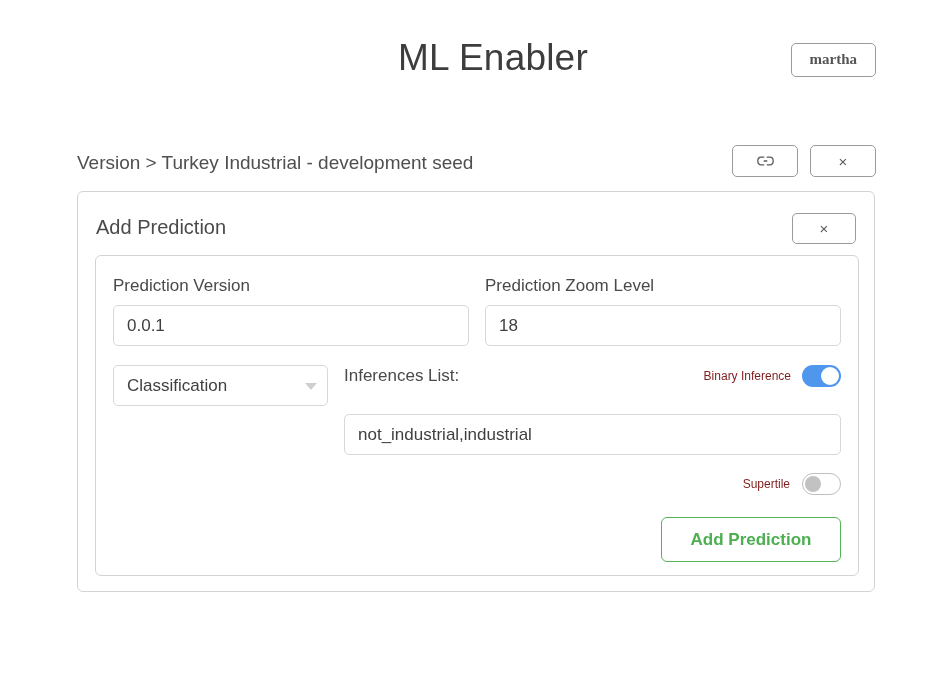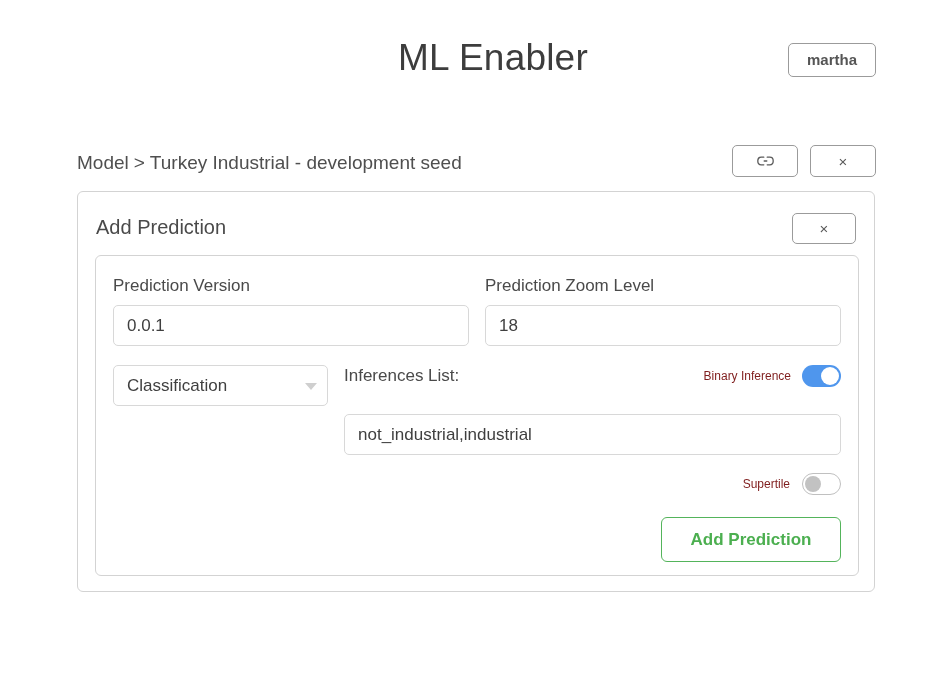--- a/index.html
+++ b/index.html
@@ -44,20 +44,21 @@
     padding: 7px 18px 8px;
     border: 1px solid #9b9b9b;
     border-radius: 5px;
     background: #ffffff;
     font-size: 15px;
     font-weight: bold;
     color: #555555;
     text-align: center;
     box-sizing: border-box;
     cursor: pointer;
+    font-family: Liberation Serif, serif;
   }
 
   
   .breadcrumb-row {
     position: absolute;
     left: 77px;
     right: 74px;
     top: 145px;
     height: 36px;
   }
@@ -316,21 +317,21 @@
 </head>
 <body>
 
 <div class="app-header">
   <div class="app-title">ML Enabler</div>
   <div class="user-badge">martha</div>
 </div>
 
 <div class="breadcrumb-row">
   <div class="breadcrumb">
-    <span class="crumb-link">Model</span><span class="crumb-sep">&gt;</span><span class="crumb-current">Turkey Industrial - development seed</span>
+    <span class="crumb-link">Version</span><span class="crumb-sep">&gt;</span><span class="crumb-current">Turkey Industrial - development seed</span>
   </div>
 
   <div class="bc-actions">
     <button class="icon-btn">
       <span>
         <svg width="17" height="12" viewBox="0 0 17 12" fill="none" xmlns="http://www.w3.org/2000/svg">
           <path d="M7.2 6H9.8" stroke="#5a5a5a" stroke-width="1.3" stroke-linecap="round"></path>
           <path d="M6.8 2.2H4.2C2.1 2.2 0.8 3.9 0.8 6C0.8 8.1 2.1 9.8 4.2 9.8H6.8" stroke="#5a5a5a" stroke-width="1.3" stroke-linecap="round" stroke-linejoin="round"></path>
           <path d="M10.2 2.2H12.8C14.9 2.2 16.2 3.9 16.2 6C16.2 8.1 14.9 9.8 12.8 9.8H10.2" stroke="#5a5a5a" stroke-width="1.3" stroke-linecap="round" stroke-linejoin="round"></path>
         </svg>

